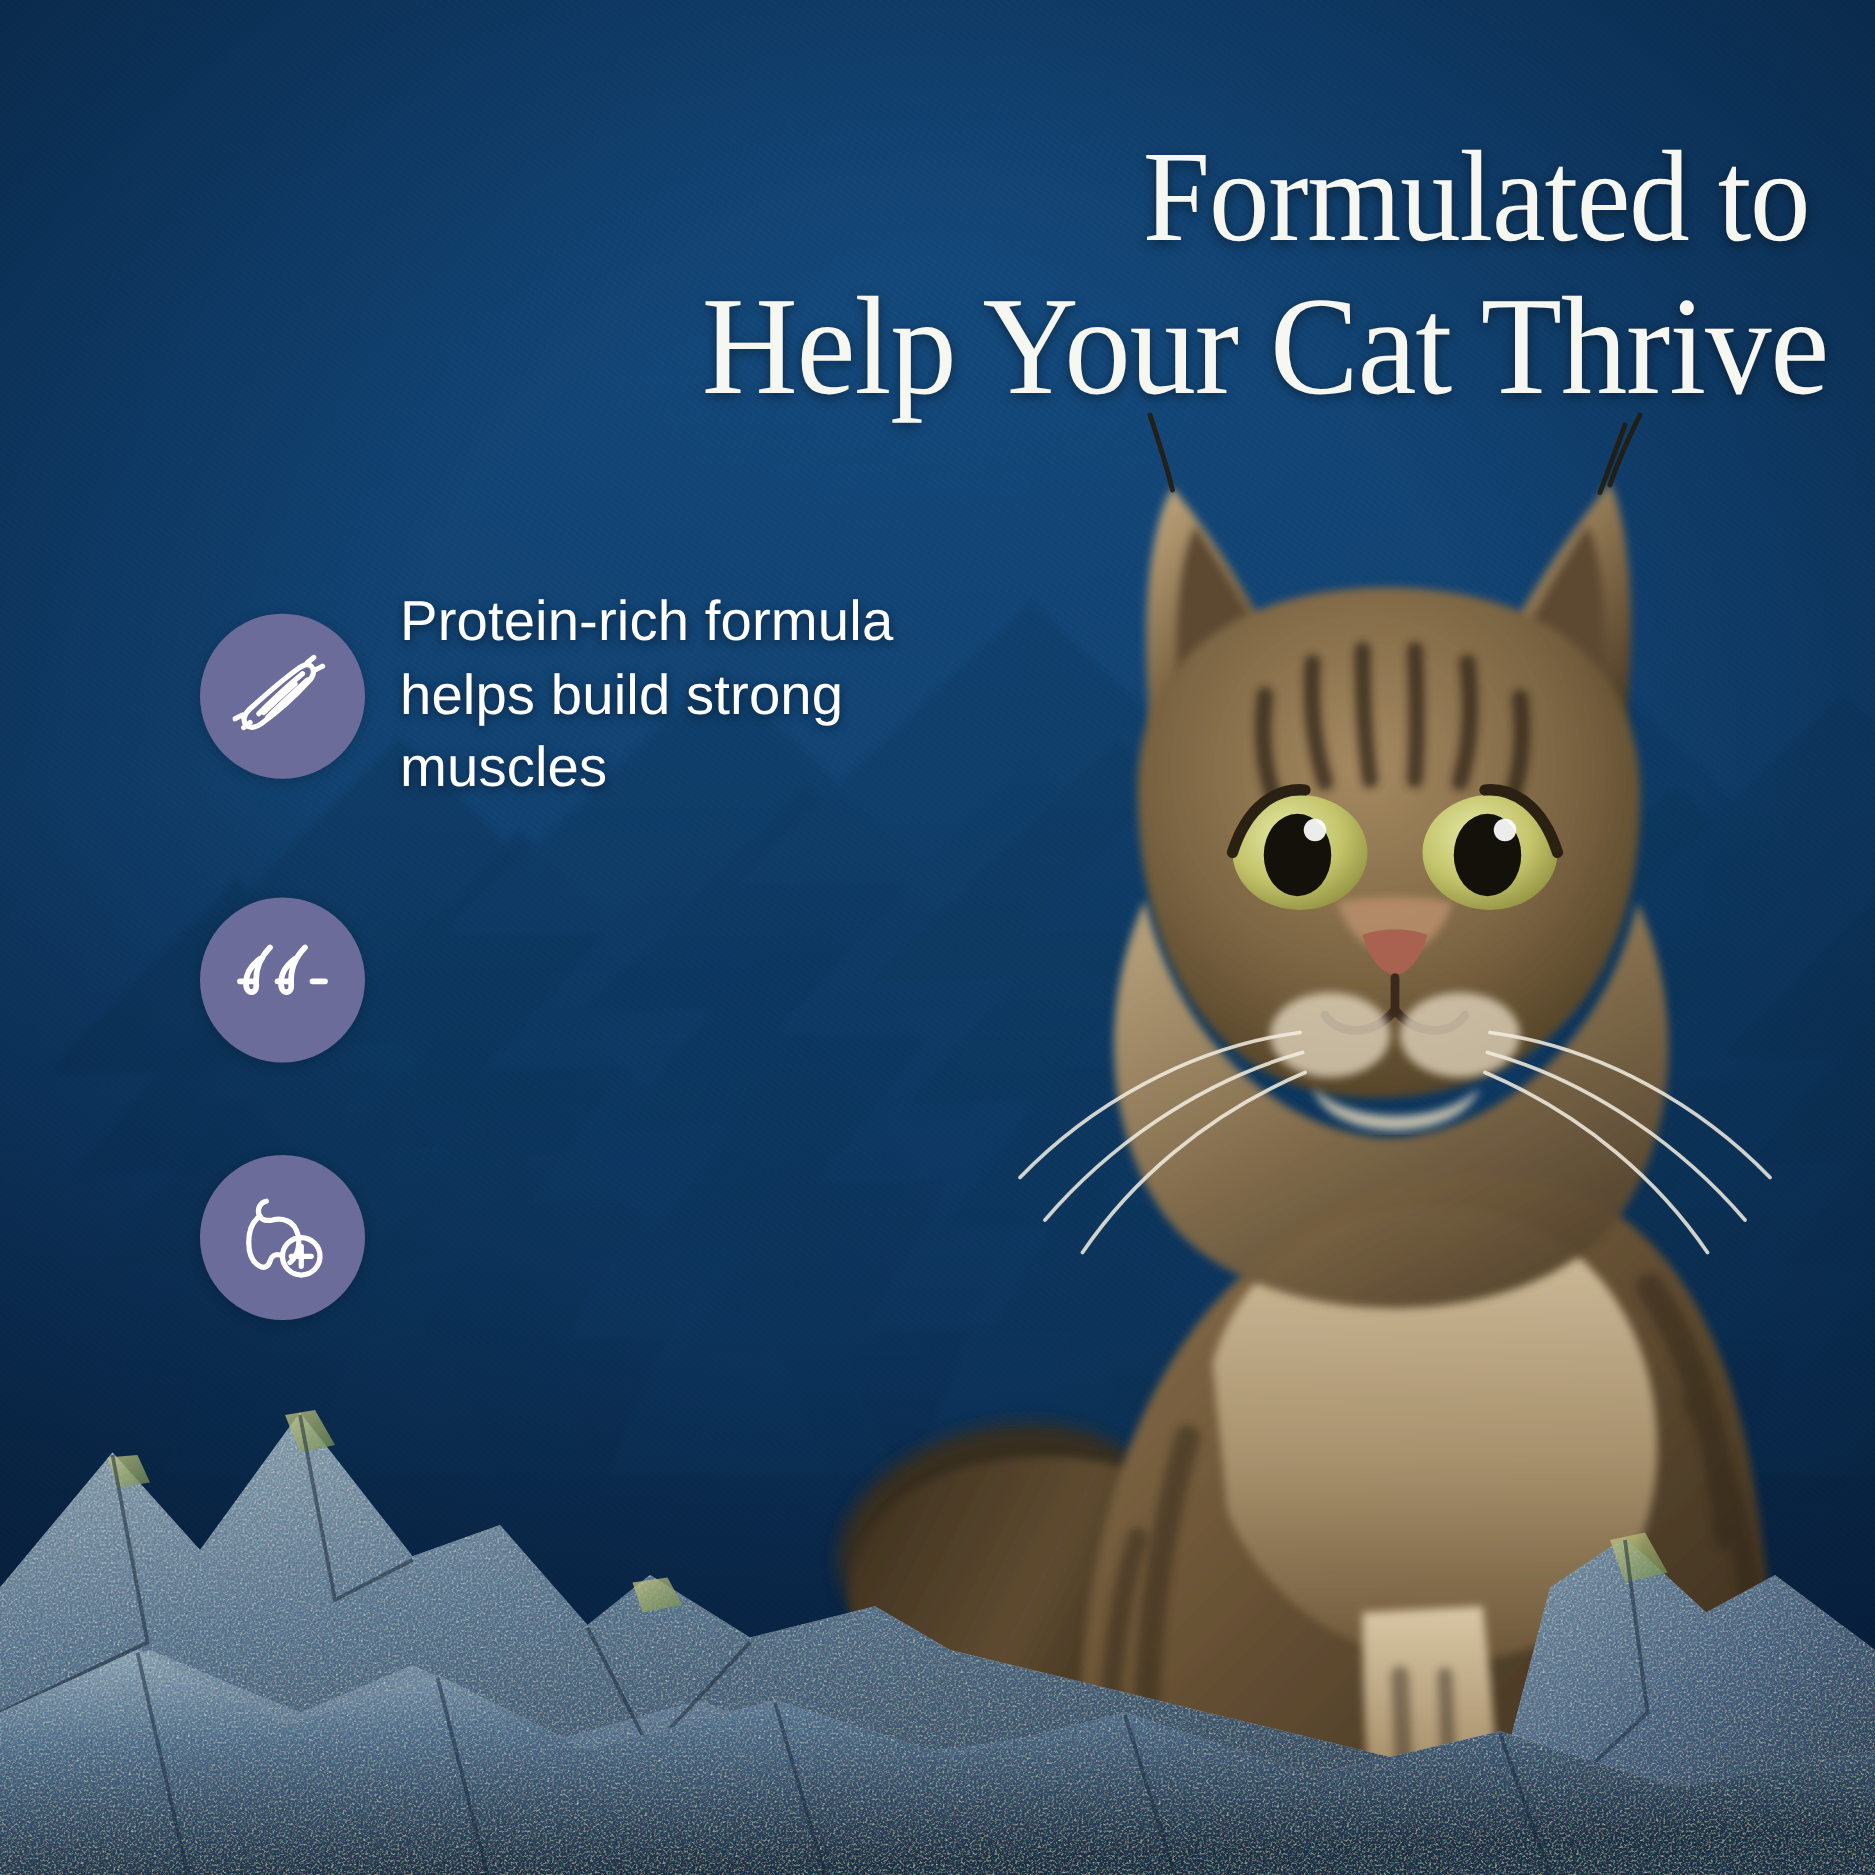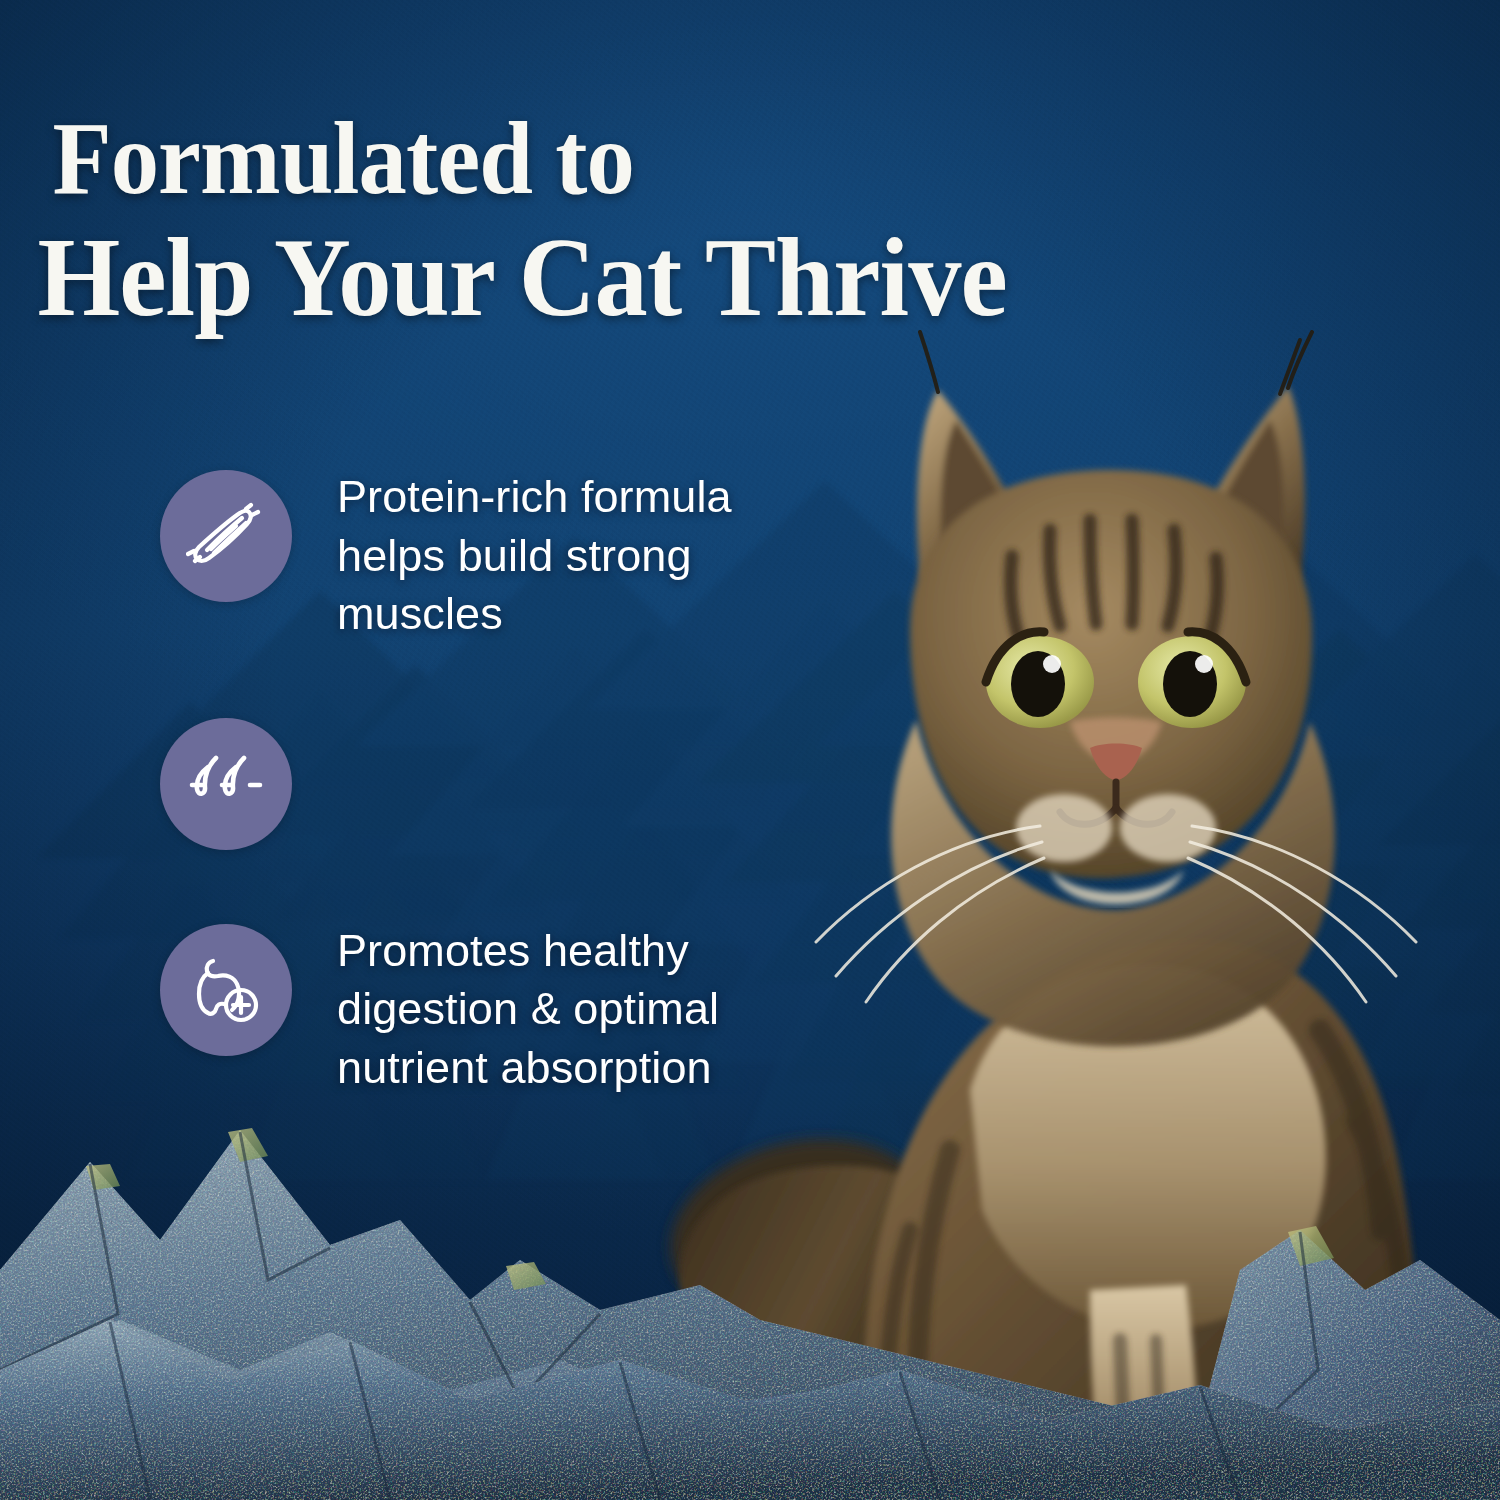--- a/index.html
+++ b/index.html
@@ -36,39 +36,39 @@
   .noise{
     position:absolute;inset:0;opacity:.16;mix-blend-mode:overlay;
     background-image:
       repeating-linear-gradient(37deg, rgba(255,255,255,.06) 0 2px, rgba(0,0,0,.05) 2px 4px),
       repeating-linear-gradient(113deg, rgba(255,255,255,.05) 0 3px, rgba(0,0,0,.04) 3px 6px);
   }
 
   
   .headline{
     position:absolute;top:86px;left:0;right:0;
-    text-align:left;
+    text-align:right;
     color:#f7f7f2;
     font-family:"Liberation Serif", serif;
-    font-weight:700;
+    font-weight:400;
     letter-spacing:-1px;
     text-shadow:0 3px 10px rgba(0,0,0,.45);
     z-index:6;
     pointer-events:none;
   }
   .hl-line{display:block;line-height:.98;}
   .hl-1{font-size:104px;transform:scaleX(.93);}
   .hl-2{font-size:112px;transform:scaleX(.95);margin-top:14px;}
 
   
   .bullets{
     position:absolute;left:160px;top:462px;width:600px;z-index:7;
   }
   .bullet{
-    display:flex;align-items:flex-start;gap:45px;margin-bottom:66px;
+    display:flex;align-items:center;gap:28px;margin-bottom:66px;
   }
   .bullet:last-child{margin-bottom:0;}
   .b-icon{
     flex:0 0 auto;width:132px;height:132px;border-radius:50%;
     background:#6c6c9a;
     display:flex;align-items:center;justify-content:center;
     box-shadow:0 2px 10px rgba(0,0,0,.20);
     margin-top:8px;
   }
   .b-icon svg{display:block;}
@@ -439,18 +439,17 @@
 
     <div class="bullet">
       <span class="b-icon">
         <svg viewBox="0 0 80 80" width="80" height="80" fill="none" stroke="#ffffff" stroke-width="4.2" stroke-linecap="round" stroke-linejoin="round">
           <path d="M27 11 c -5 1 -7 6 -6 10 c 1 5 6 6 11 5 c 8 -2 16 1 19 8 c 4 9 2 20 -5 26"></path>
           <path d="M22 23 c -6 4 -9 12 -9 21 c 0 9 3 16 9 19 c 3 2 7 0 8 -4 c 1 -4 4 -6 8 -5"></path>
           <circle cx="55" cy="55" r="15"></circle>
           <path d="M55 47 V 63 M47 55 H 63"></path>
         </svg>
       </span>
-      <span class="b-text">Promotes healthy digestion &amp; optimal nutrient absorption</span>
     </div>
 
   </div>
 
 </div>
 
 </body></html>

